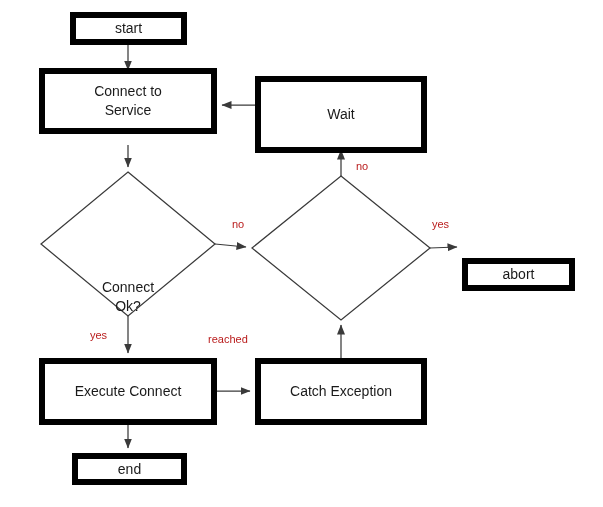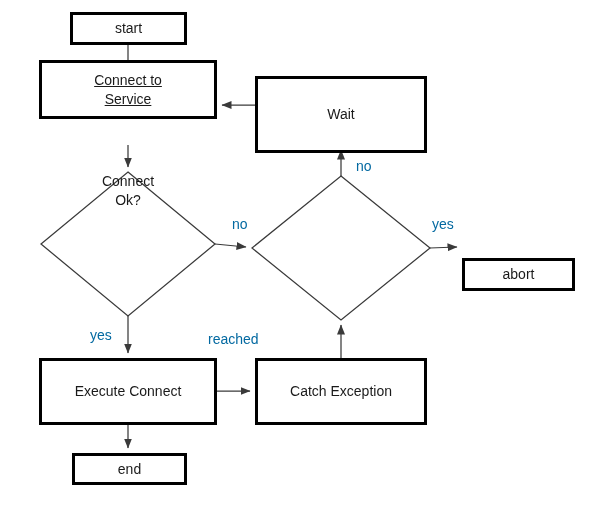--- a/index.html
+++ b/index.html
@@ -20,59 +20,59 @@
   #flow-svg {
     position: absolute;
     left: 0;
     top: 0;
     width: 603px;
     height: 507px;
   }
   .node {
     position: absolute;
     box-sizing: border-box;
-    border: 3px solid #000000;
+    border: 6px solid #000000;
     background: #ffffff;
     display: flex;
     align-items: center;
     justify-content: center;
     text-align: center;
     color: #1a1a1a;
     font-size: 14px;
     line-height: 19px;
     white-space: pre-line;
     z-index: 2;
   }
   .node-label {
     display: block;
     width: 100%;
     white-space: pre-line;
   }
   .decision {
     position: absolute;
     display: flex;
-    align-items: flex-start;
+    align-items: flex-end;
     justify-content: center;
     text-align: center;
     color: #1a1a1a;
     font-size: 14px;
     line-height: 19px;
     z-index: 2;
     pointer-events: none;
   }
   .decision .decision-label {
     position: relative;
     z-index: 3;
     white-space: pre-line;
     pointer-events: auto;
   }
   .edge-label {
     position: absolute;
-    color: #0369a1;
-    font-size: 14px;
+    color: #b91c1c;
+    font-size: 11px;
     line-height: 16px;
     white-space: nowrap;
     z-index: 3;
     background: transparent;
   }
 </style>
 </head>
 <body>
 
 <div id="flowchart-canvas">
@@ -109,21 +109,21 @@
       <path d="M128,425 L128,448" marker-end="url(#arrow)"></path>
 
       <path d="M341,358 L341,325" marker-end="url(#arrow)"></path>
     </g>
   </svg>
 
   <div class="node" style="left:70px; top:12px; width:117px; height:33px;">
     <span class="node-label">start</span>
   </div>
 
-  <div class="node" style="left:39px; top:60px; width:178px; height:59px;text-decoration:underline;">
+  <div class="node" style="left:39px; top:68px; width:178px; height:66px;">
     <span class="node-label">Connect to
 Service</span>
   </div>
 
   <div class="node" style="left:255px; top:76px; width:172px; height:77px;">
     <span class="node-label">Wait</span>
   </div>
 
   <div class="node" style="left:462px; top:231px; width:113px; height:33px;margin-top:27px;">
     <span class="node-label">abort</span>

